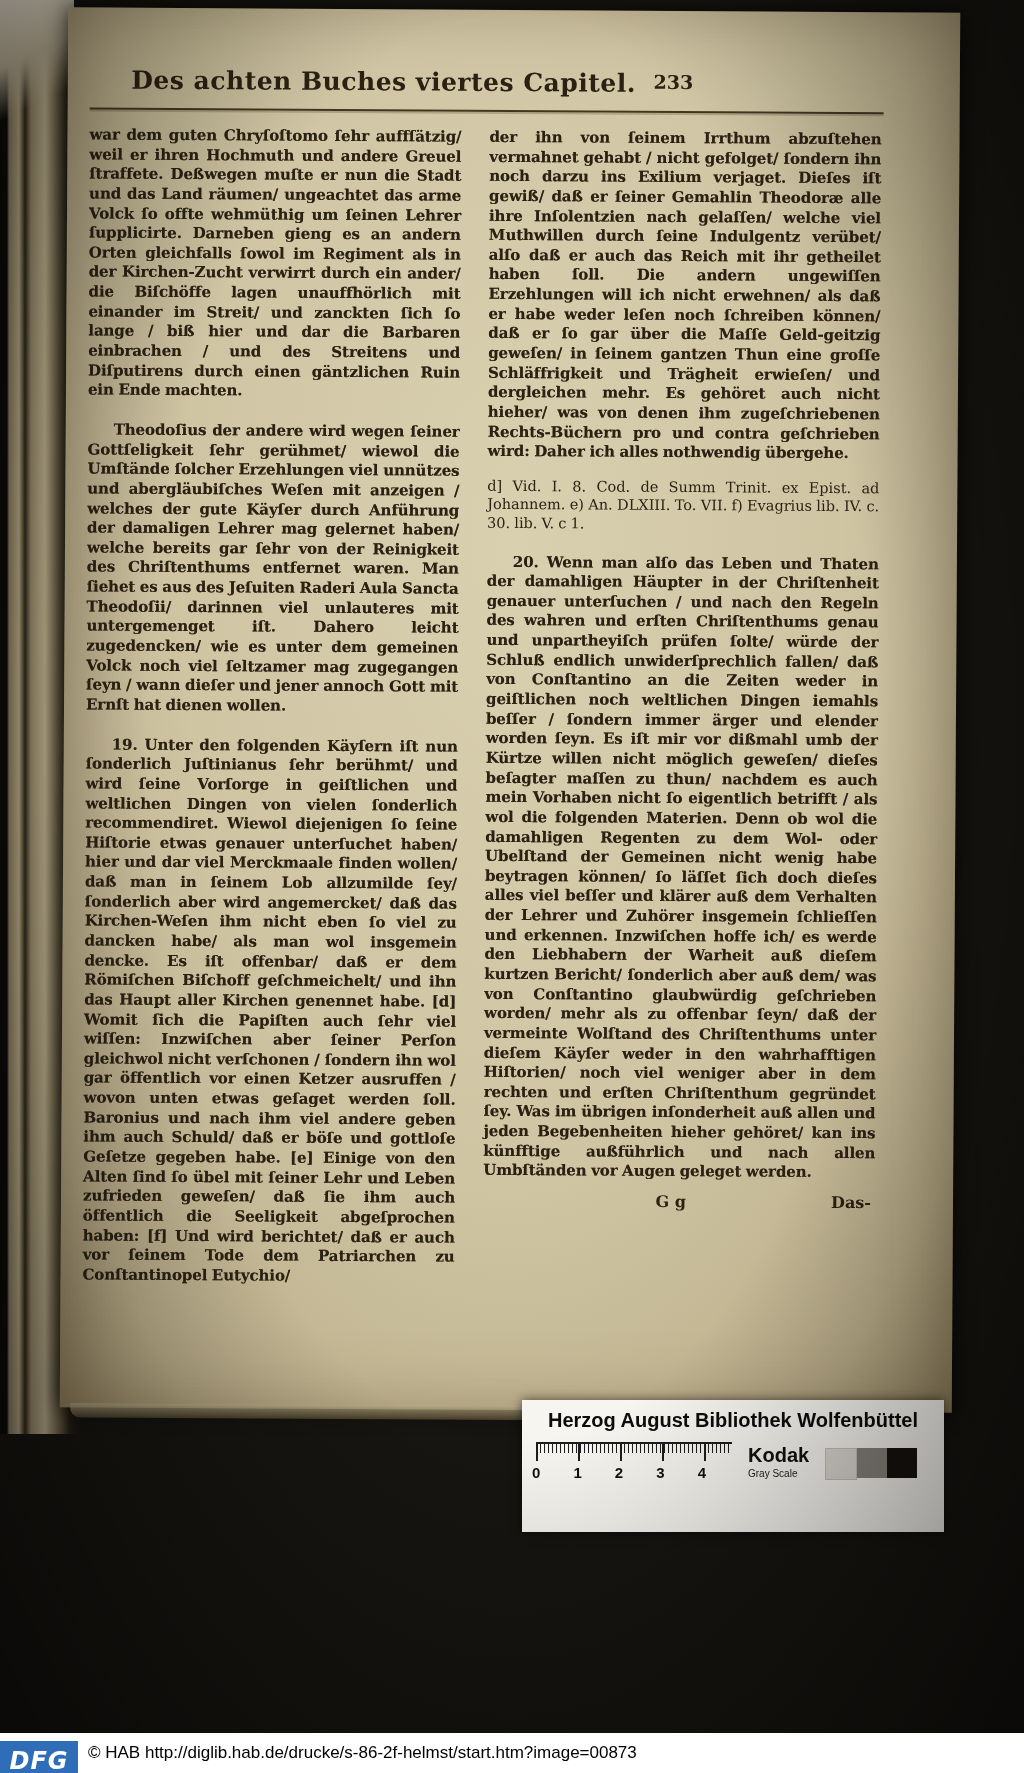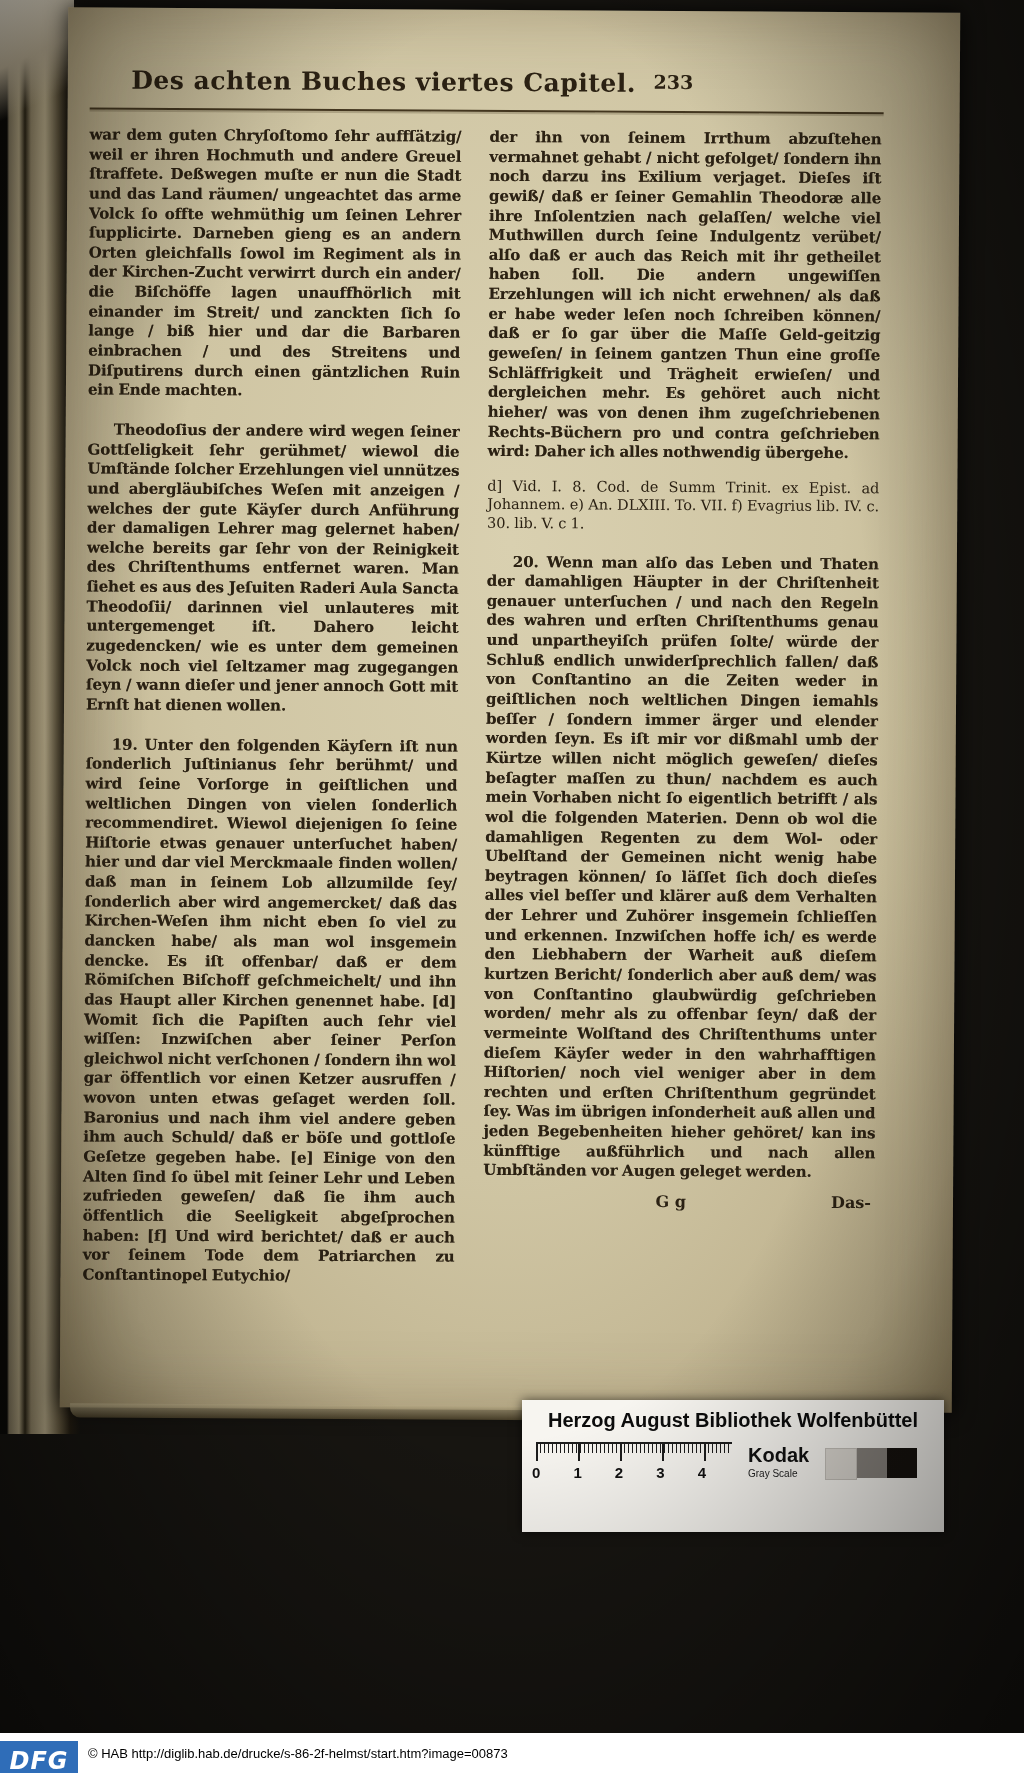--- a/index.html
+++ b/index.html
@@ -96,21 +96,21 @@
     position:absolute;left:0;bottom:0;width:1024px;height:40px;background:#ffffff;
     display:flex;align-items:center;
   }
   .dfg-logo{
     width:78px;height:40px;background:#2f6db8;color:#fff;
     display:flex;align-items:center;justify-content:center;
     font-family:"DejaVu Sans",sans-serif;font-style:italic;font-weight:700;font-size:24px;
     letter-spacing:1px;flex:0 0 auto;margin-top:16px;
   }
   .copyright{
-    margin-left:10px;font-family:"Liberation Sans",sans-serif;font-size:13px;color:#000;
+    margin-left:10px;font-family:"Liberation Sans",sans-serif;font-size:17px;color:#000;
     white-space:nowrap;
     text-align:right;
   }
 </style>
 </head>
 <body>
 
 <div class="photo">
   <div class="fore-edge"></div>
   <div class="corner"></div>

